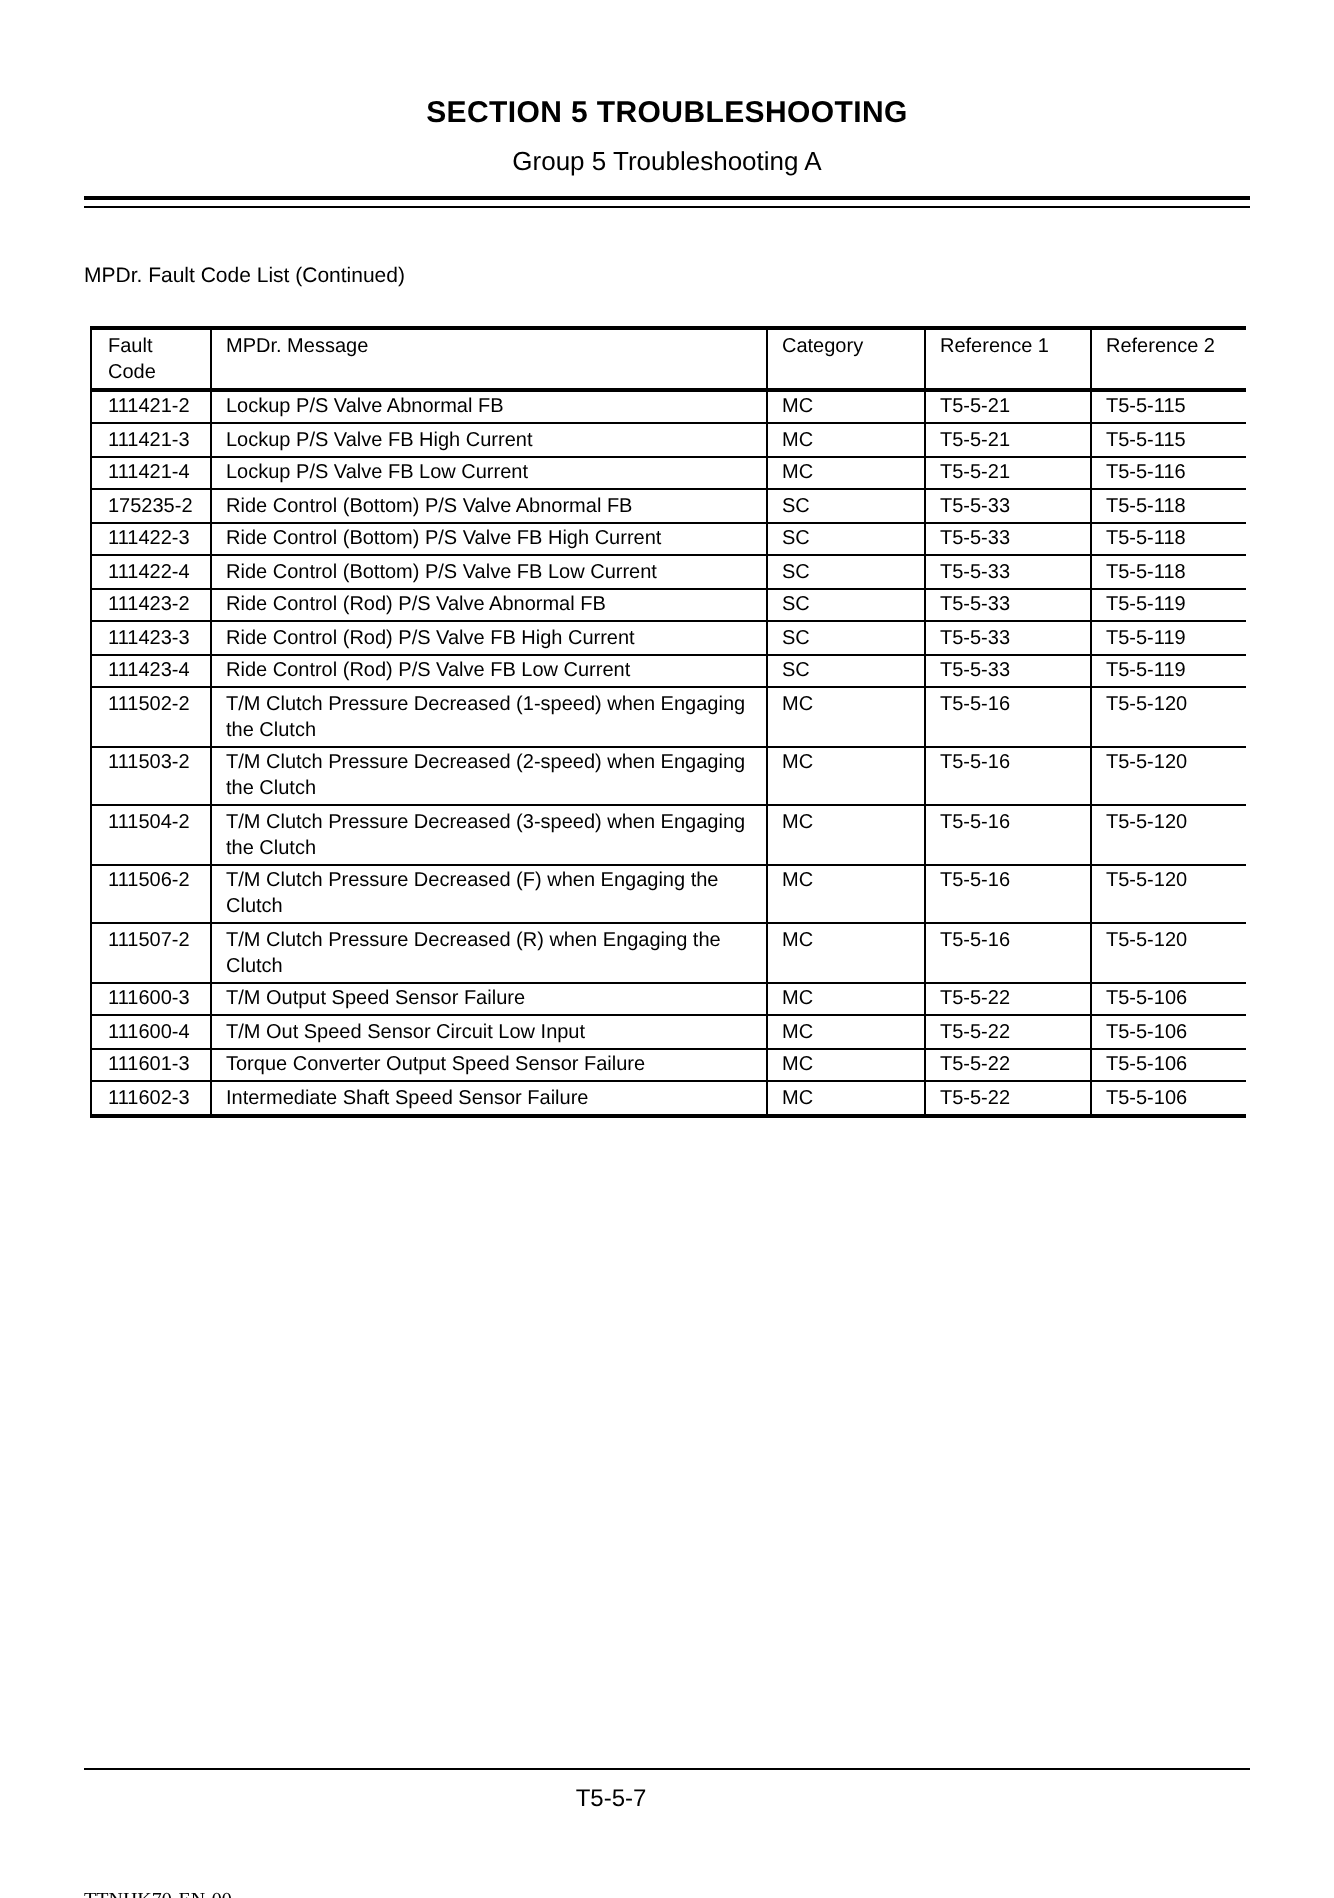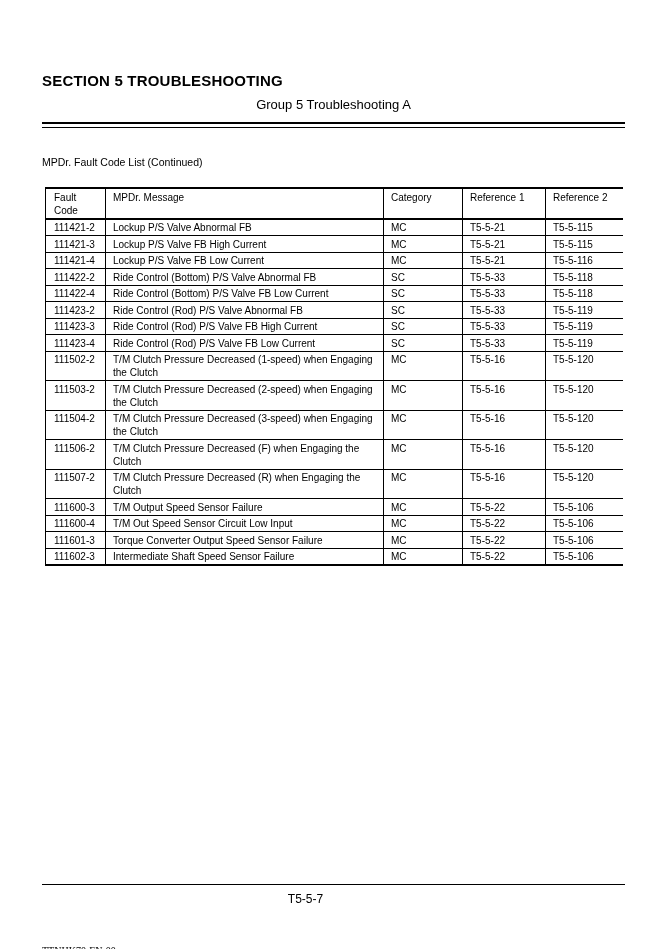--- a/index.html
+++ b/index.html
@@ -15,24 +15,25 @@
     color: #000;
     overflow: hidden;
   }
   .content {
     position: absolute;
     left: 42px;
     top: 0;
     width: 583px;
   }
   .page-title {
+    text-align: center;
     font-size: 15px;
     font-weight: bold;
     letter-spacing: 0.2px;
-    margin-top: 72px;
+    margin-top: 48px;
     line-height: 18px;
   }
   .group-title {
     text-align: center;
     font-size: 13px;
     font-weight: normal;
     margin-top: 7px;
     line-height: 16px;
   }
   .double-rule {
@@ -150,22 +151,29 @@
           <td>T5-5-115</td>
         </tr>
         <tr>
           <td class="col-code">111421-4</td>
           <td>Lockup P/S Valve FB Low Current</td>
           <td>MC</td>
           <td>T5-5-21</td>
           <td>T5-5-116</td>
         </tr>
         <tr>
-          <td class="col-code">111422-2</td>
+          <td class="col-code">175235-2</td>
           <td>Ride Control (Bottom) P/S Valve Abnormal FB</td>
+          <td>SC</td>
+          <td>T5-5-33</td>
+          <td>T5-5-118</td>
+        </tr>
+        <tr>
+          <td class="col-code">111422-3</td>
+          <td>Ride Control (Bottom) P/S Valve FB High Current</td>
           <td>SC</td>
           <td>T5-5-33</td>
           <td>T5-5-118</td>
         </tr>
         <tr>
           <td class="col-code">111422-4</td>
           <td>Ride Control (Bottom) P/S Valve FB Low Current</td>
           <td>SC</td>
           <td>T5-5-33</td>
           <td>T5-5-118</td>

